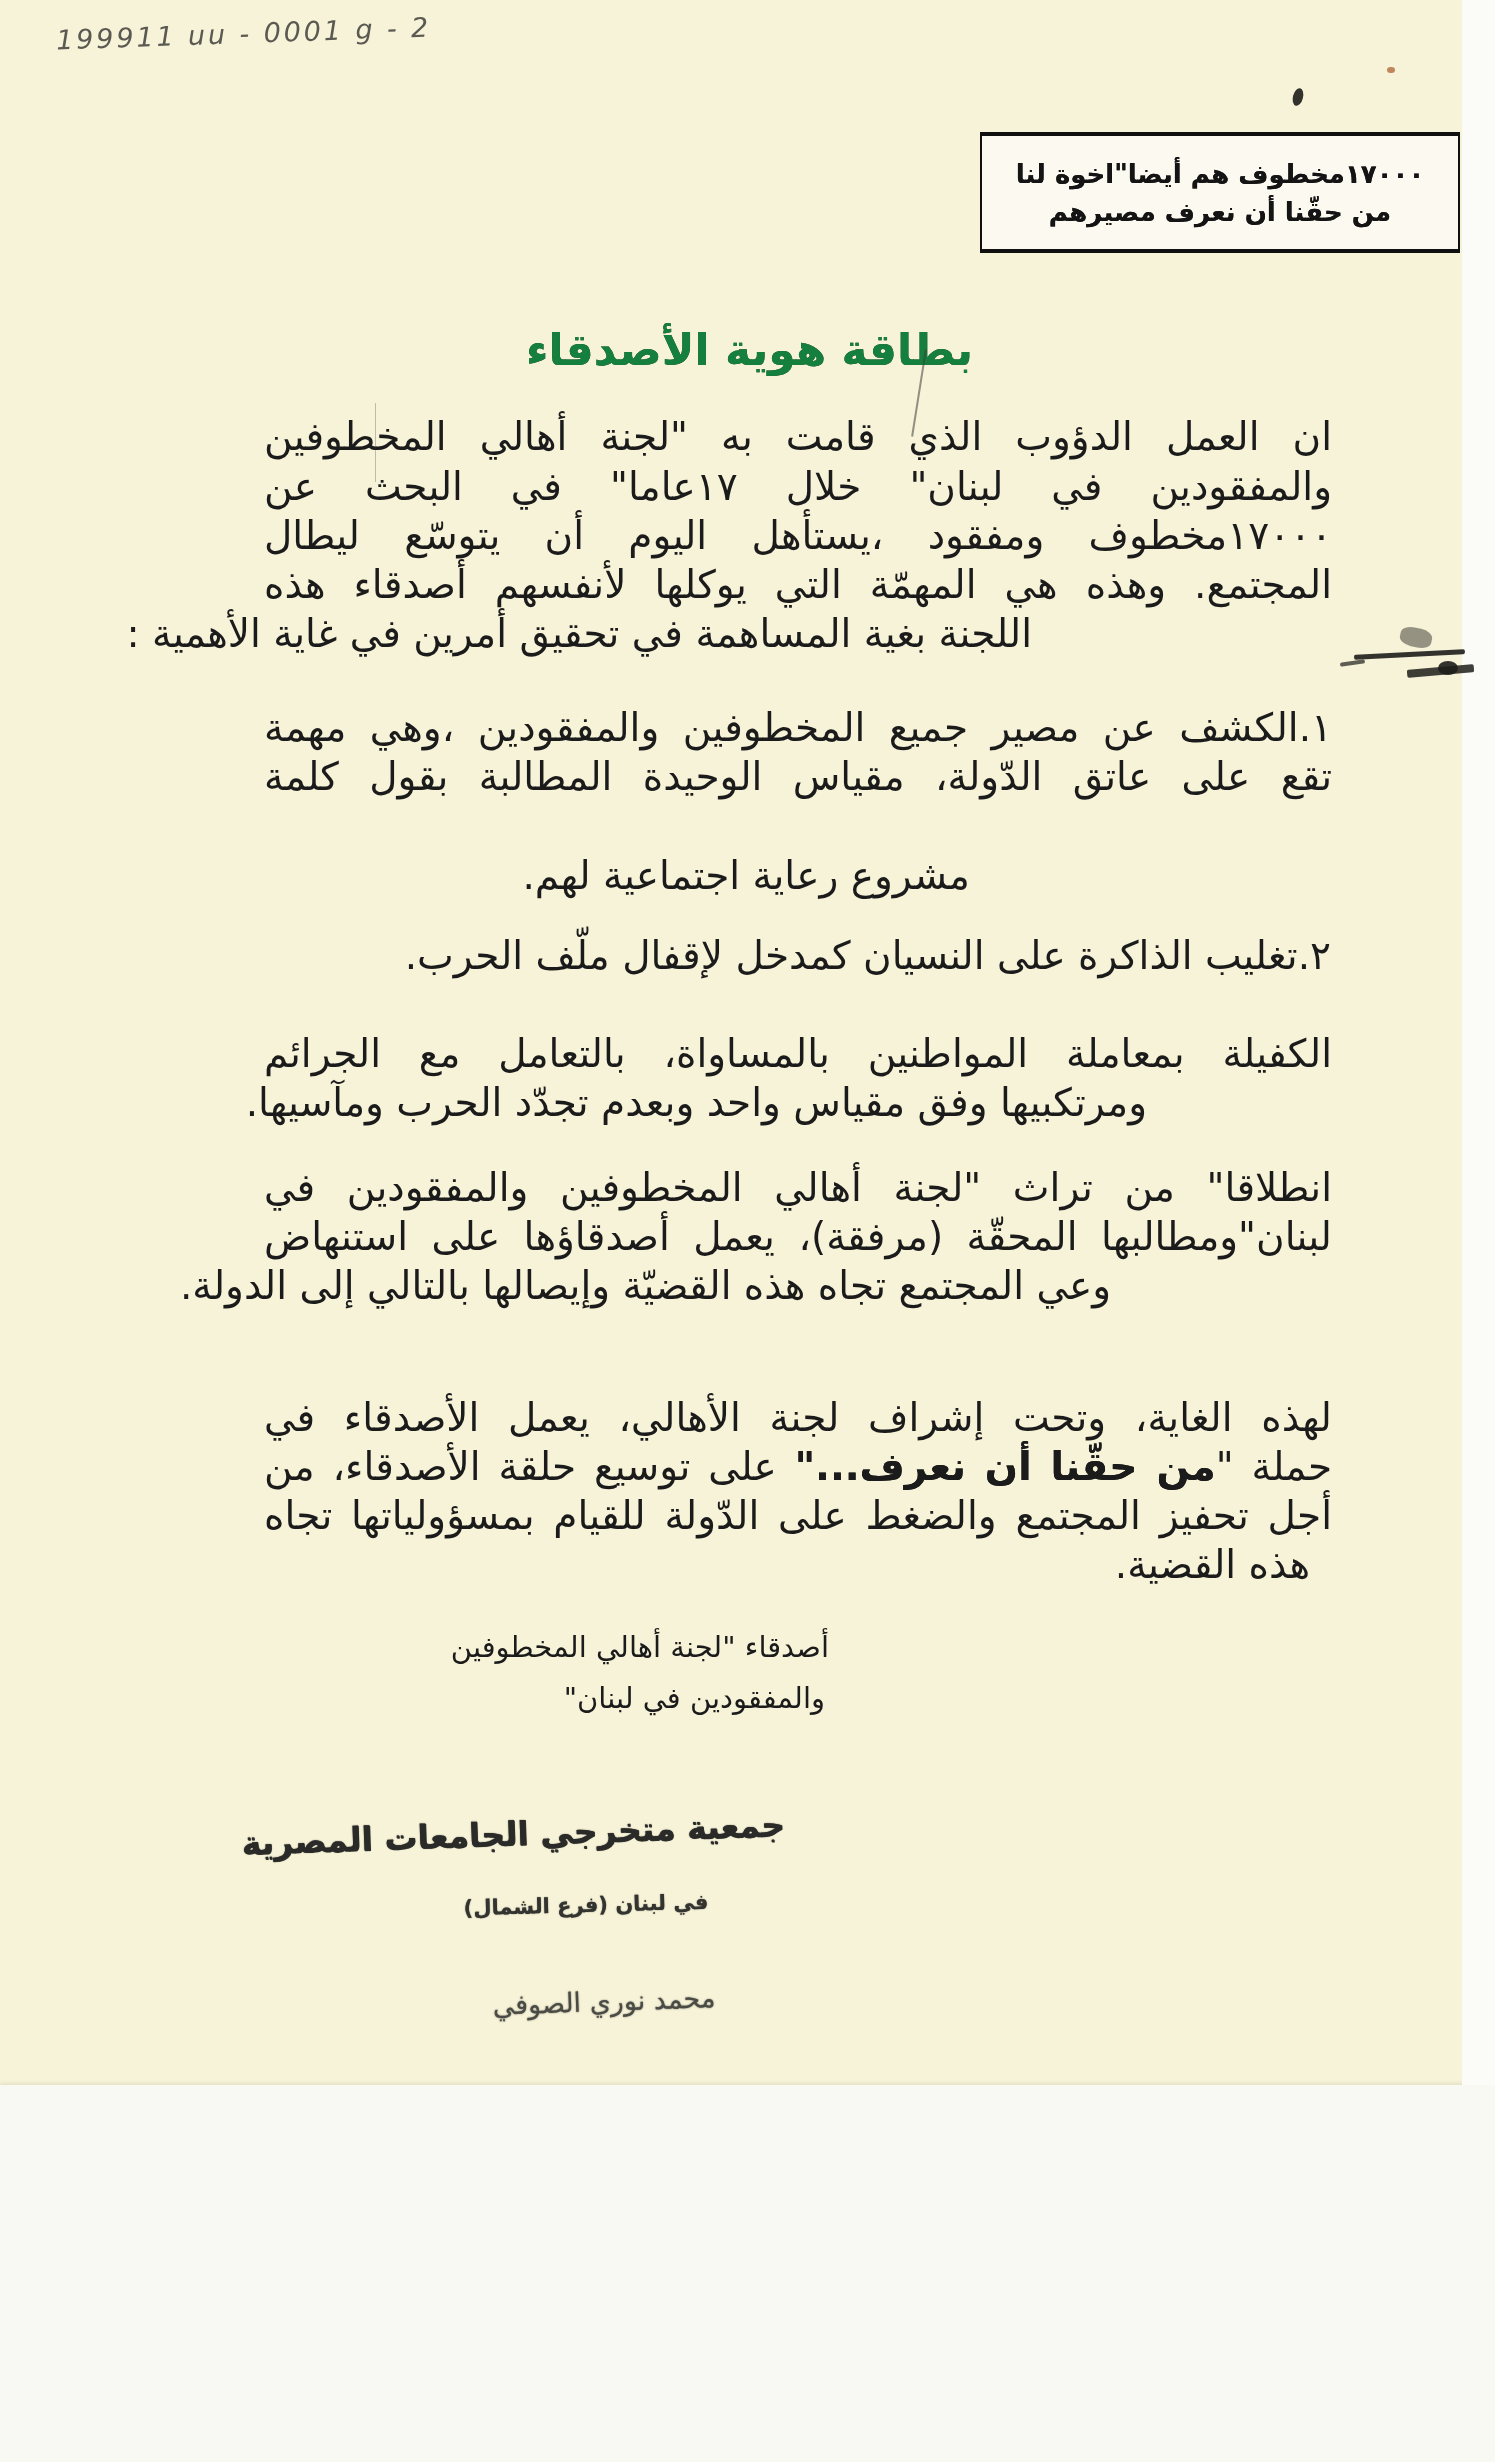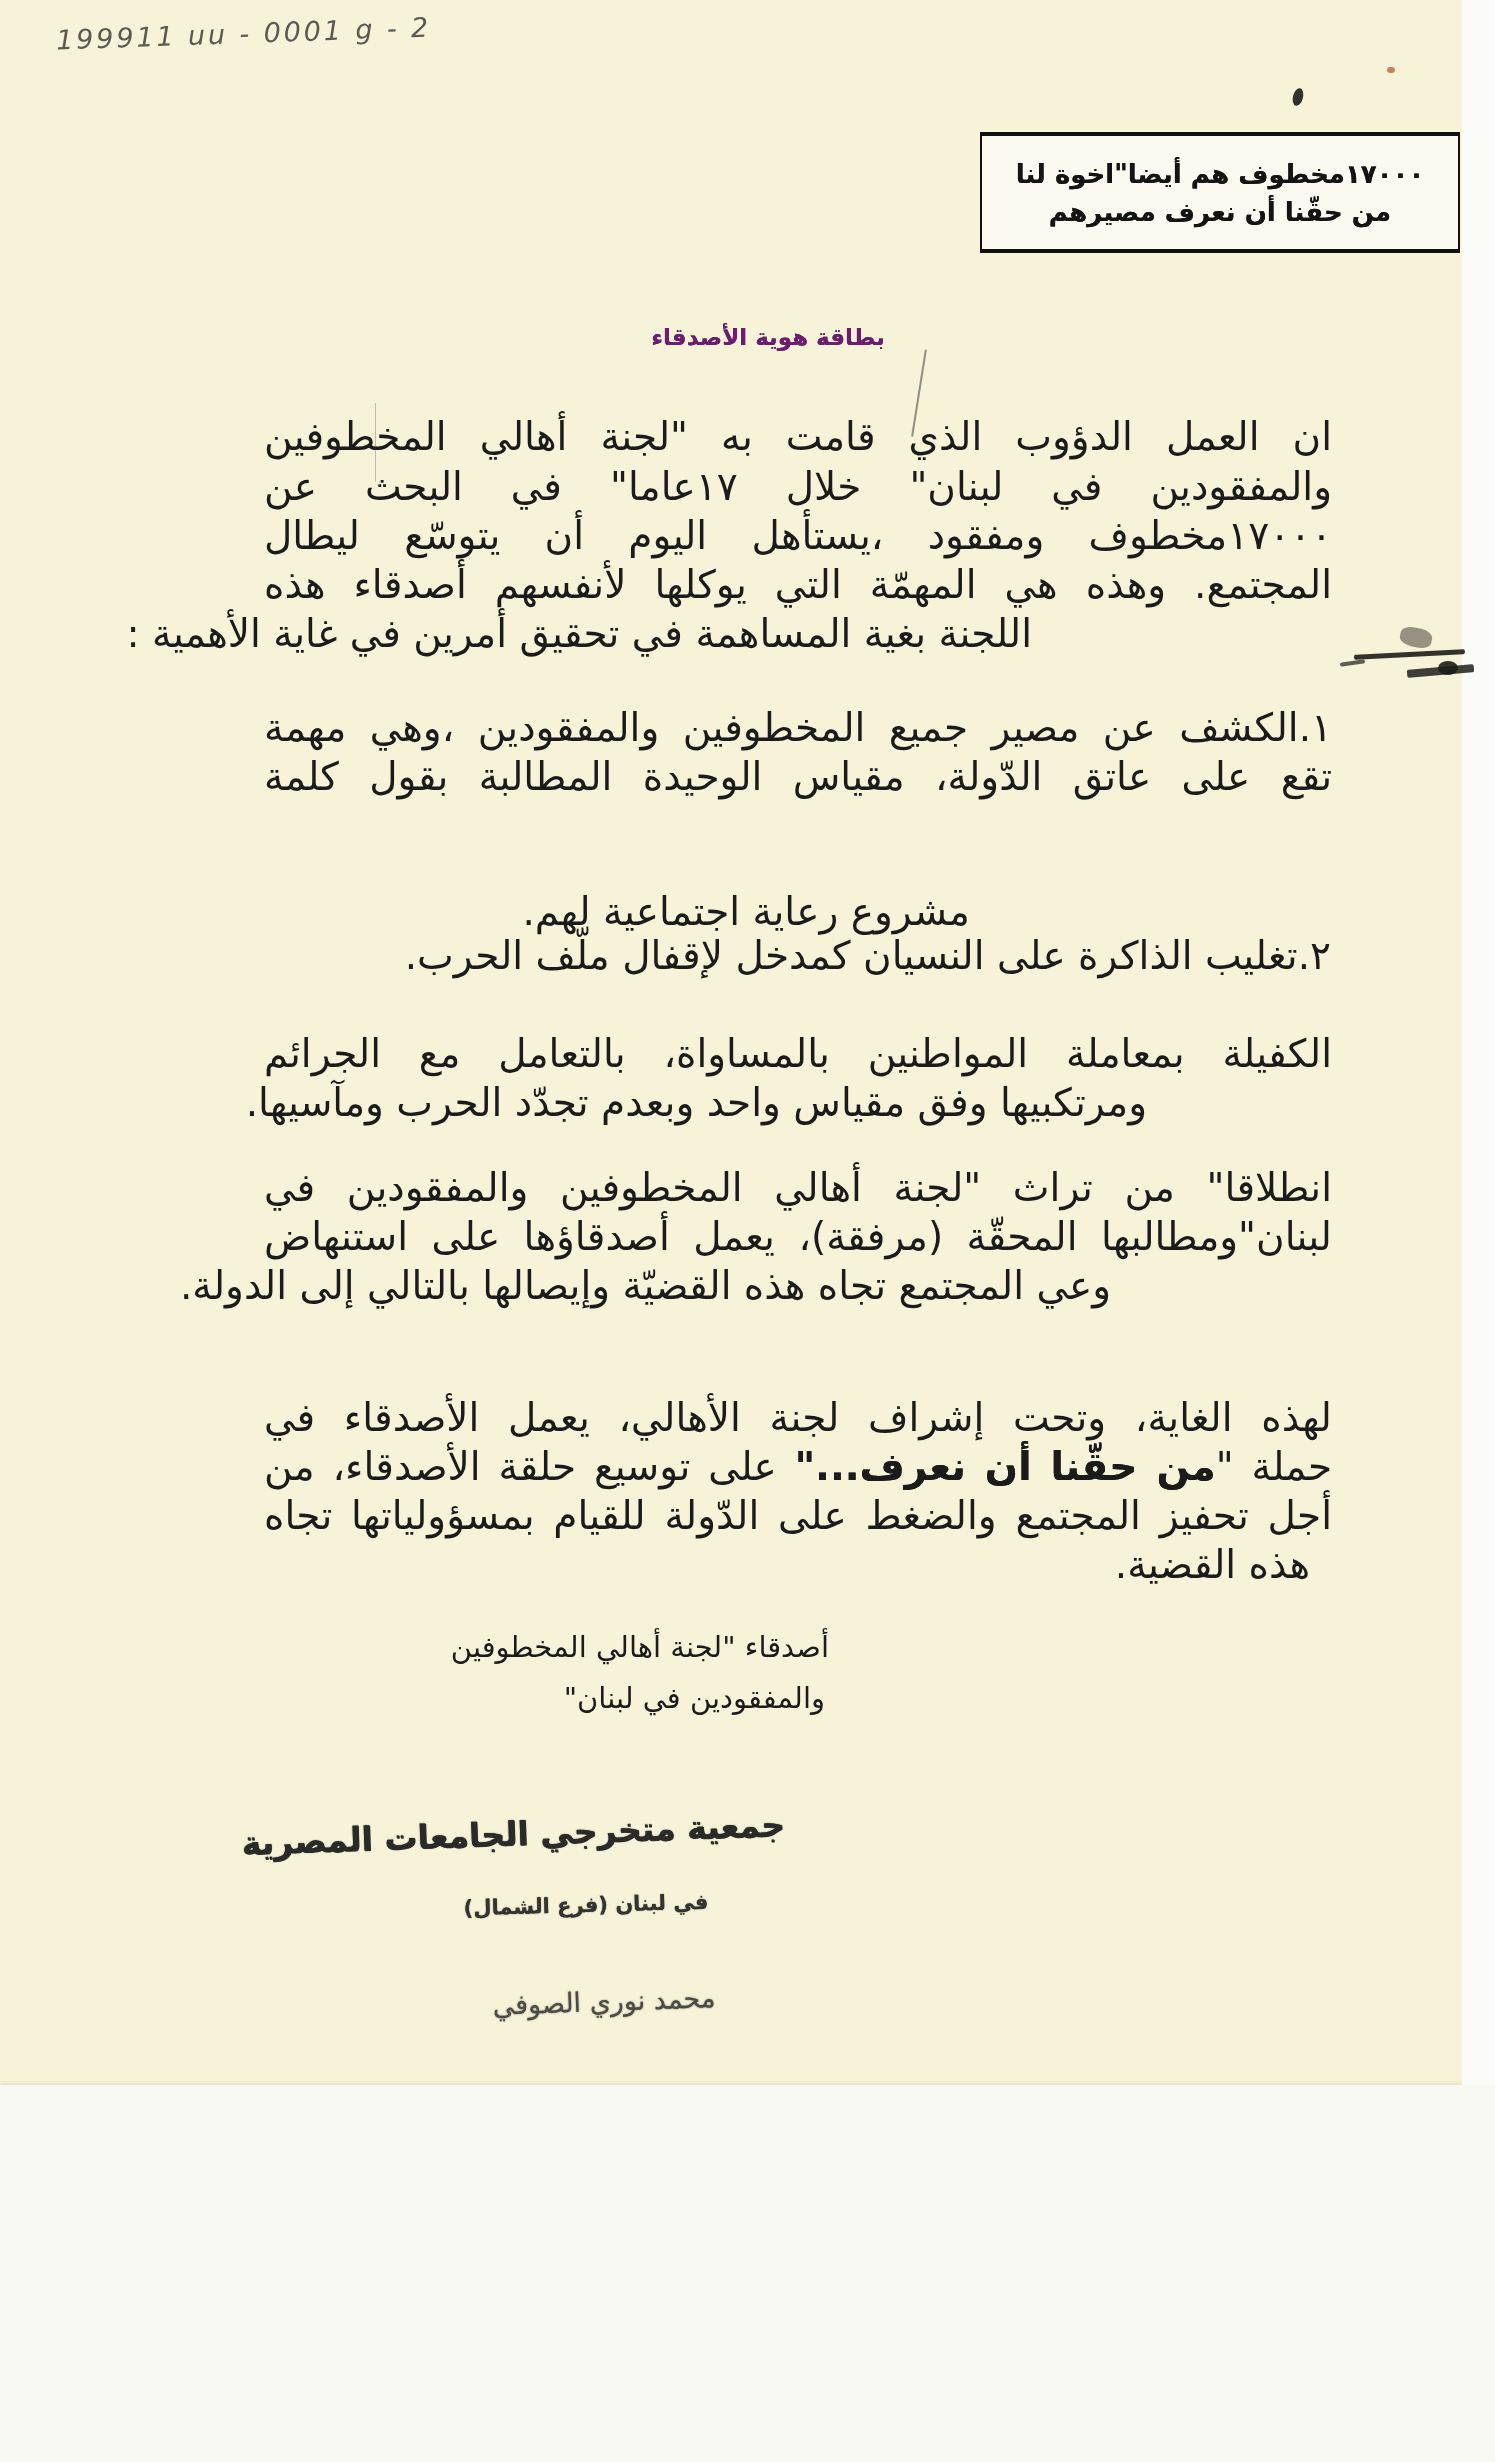--- a/index.html
+++ b/index.html
@@ -31,21 +31,21 @@
     border:2.9px solid #101010;border-top-width:4.7px;border-bottom-width:4.1px;
     background:#fcfaf0;
     display:flex;flex-direction:column;justify-content:center;align-items:center;
     direction:rtl;text-align:center;
     font-weight:bold;font-size:26px;line-height:38px;color:#141414;
     text-shadow:0 0 0.6px #222;
   }
   .doc-title{
     position:absolute;left:563px;top:324px;width:410px;
     text-align:center;direction:rtl;
-    font-size:23px;font-weight:bold;color:#701a75;
+    font-size:44px;font-weight:bold;color:#15803d;
     text-shadow:0 0 0.6px #333;
     white-space:nowrap;
   }
   .bline{
     position:absolute;
     direction:rtl;color:#1b1b1b;
     font-size:39px;line-height:39px;
   }
   .full{
     left:264px;width:1068px;
@@ -101,21 +101,21 @@
   <div class="doc-title">بطاقة هوية الأصدقاء</div>
 
   <div class="bline full" style="top:417px">ان العمل الدؤوب الذي قامت به "لجنة أهالي المخطوفين</div>
   <div class="bline full" style="top:467px">والمفقودين في لبنان" خلال ١٧عاما" في البحث عن</div>
   <div class="bline full" style="top:516px">١٧٠٠٠مخطوف ومفقود ،يستأهل اليوم أن يتوسّع ليطال</div>
   <div class="bline nw" style="top:614px;right:463px">اللجنة بغية المساهمة في تحقيق أمرين في غاية الأهمية :</div>
   <div class="bline full" style="top:565px">المجتمع. وهذه هي المهمّة التي يوكلها لأنفسهم أصدقاء هذه</div>
 
   <div class="bline full" style="top:708px">١.الكشف عن مصير جميع المخطوفين والمفقودين ،وهي مهمة</div>
   <div class="bline full" style="top:757px">تقع على عاتق الدّولة، مقياس الوحيدة المطالبة بقول كلمة</div>
-  <div class="bline nw" style="top:892px;right:525px">مشروع رعاية اجتماعية لهم.</div>
+  <div class="bline nw" style="top:856px;right:525px">مشروع رعاية اجتماعية لهم.</div>
 
   <div class="bline nw" style="top:936px;right:164px">٢.تغليب الذاكرة على النسيان كمدخل لإقفال ملّف الحرب.</div>
   <div class="bline full" style="top:1034px">الكفيلة بمعاملة المواطنين بالمساواة، بالتعامل مع الجرائم</div>
   <div class="bline nw" style="top:1083px;right:348px">ومرتكبيها وفق مقياس واحد وبعدم تجدّد الحرب ومآسيها.</div>
 
   <div class="bline full" style="top:1168px">انطلاقا" من تراث "لجنة أهالي المخطوفين والمفقودين في</div>
   <div class="bline full" style="top:1217px">لبنان"ومطالبها المحقّة (مرفقة)، يعمل أصدقاؤها على استنهاض</div>
   <div class="bline nw" style="top:1266px;right:384px">وعي المجتمع تجاه هذه القضيّة وإيصالها بالتالي إلى الدولة.</div>
 
   <div class="bline full" style="top:1398px">لهذه الغاية، وتحت إشراف لجنة الأهالي،  يعمل الأصدقاء في</div>

